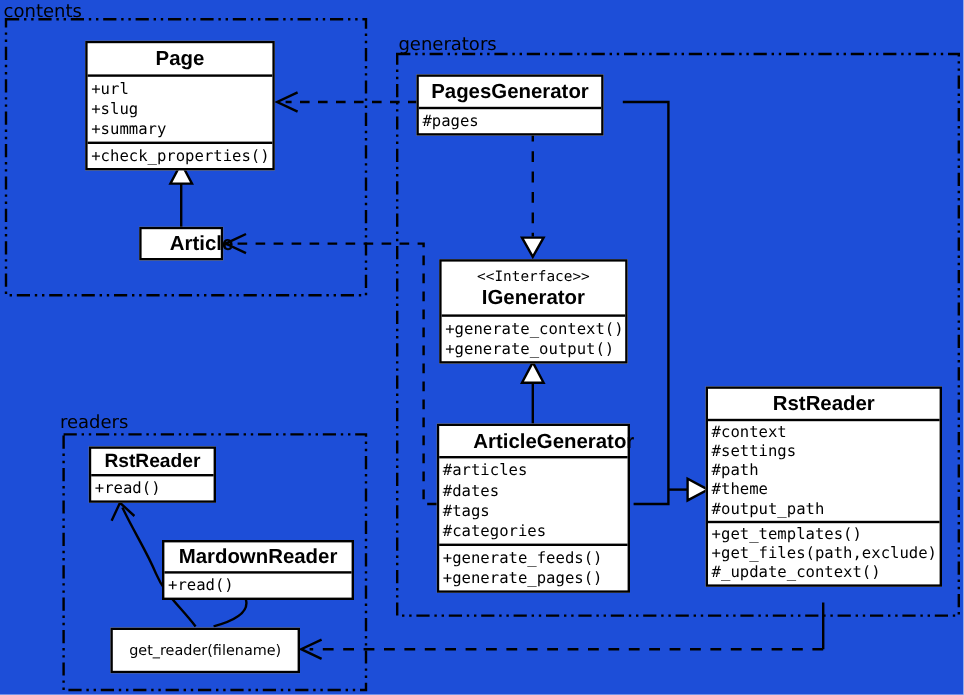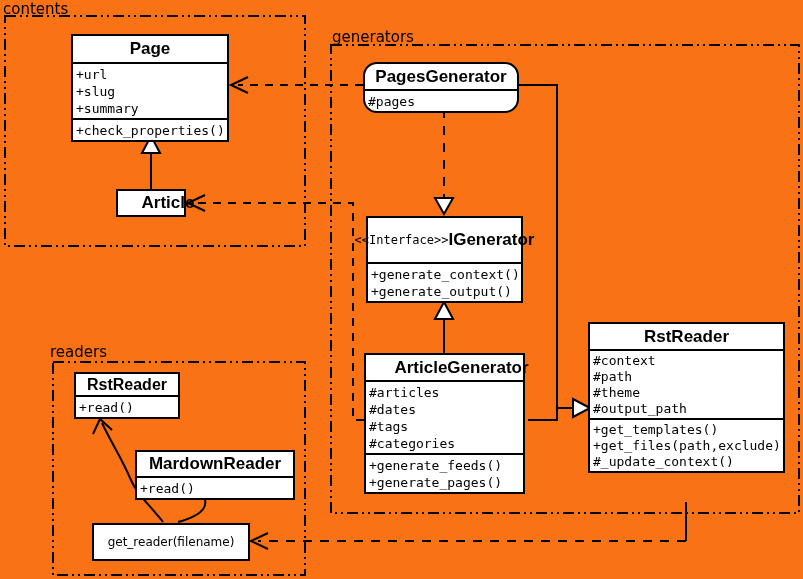--- a/index.html
+++ b/index.html
@@ -1,16 +1,16 @@
 <!DOCTYPE html>
 <html><head>
 <meta charset="utf-8">
 <style>
   html,body{margin:0;padding:0;background:#ffffff;}
-  #canvas{position:relative;width:803px;height:579px;background:#f97316;overflow:hidden;
+  #canvas{position:relative;width:803px;height:579px;background:#1d4ed8;overflow:hidden;
           font-family:"DejaVu Sans",sans-serif;color:#000;}
   #wires{position:absolute;left:0;top:0;z-index:0;}
   .pkg-label{position:absolute;z-index:2;font-size:15px;line-height:16px;color:#000;}
   .uml-class{position:absolute;z-index:1;background:#fff;border:2px solid #000;box-sizing:border-box;}
   .uml-title{font-family:"Liberation Sans",sans-serif;font-weight:bold;font-size:17px;
              display:flex;align-items:center;justify-content:center;box-sizing:border-box;}
   .uml-stereo{font-family:"DejaVu Sans Mono",monospace;font-weight:normal;font-size:12px;
               text-align:center;line-height:15px;}
   .uml-section{border-top:2px solid #000;padding:2px 3px 1px 3px;box-sizing:border-box;}
   .uml-member{font-family:"DejaVu Sans Mono",monospace;font-size:13px;line-height:17px;white-space:pre;}
@@ -81,29 +81,29 @@
     </div>
     <div class="uml-section">
       <div class="uml-member">+check_properties()</div>
     </div>
   </div>
 
   <div class="uml-class" style="left:116px;top:189px;width:70px;height:28px;padding-left:34px;">
     <div class="uml-title" style="height:24px;">Article</div>
   </div>
 
-  <div class="uml-class" style="left:363px;top:62px;width:156px;border-radius:14px;">
+  <div class="uml-class" style="left:347px;top:62px;width:156px;">
     <div class="uml-title" style="height:25px;">PagesGenerator</div>
     <div class="uml-section">
       <div class="uml-member">#pages</div>
     </div>
   </div>
 
   <div class="uml-class" style="left:366px;top:216px;width:157px;">
-    <div class="uml-title" style="height:44px;flex-direction:row;">
+    <div class="uml-title" style="height:44px;flex-direction:column;">
       <div class="uml-stereo">&lt;&lt;Interface&gt;&gt;</div>
       <div>IGenerator</div>
     </div>
     <div class="uml-section">
       <div class="uml-member">+generate_context()</div>
       <div class="uml-member">+generate_output()</div>
     </div>
   </div>
 
   <div class="uml-class" style="left:364px;top:353px;width:161px;">
@@ -117,20 +117,21 @@
     <div class="uml-section">
       <div class="uml-member">+generate_feeds()</div>
       <div class="uml-member">+generate_pages()</div>
     </div>
   </div>
 
   <div class="uml-class tight" style="left:588px;top:322px;width:197px;">
     <div class="uml-title" style="height:25px;">RstReader</div>
     <div class="uml-section">
       <div class="uml-member">#context</div>
+      <div class="uml-member">#settings</div>
       <div class="uml-member">#path</div>
       <div class="uml-member">#theme</div>
       <div class="uml-member">#output_path</div>
     </div>
     <div class="uml-section">
       <div class="uml-member">+get_templates()</div>
       <div class="uml-member">+get_files(path,exclude)</div>
       <div class="uml-member">#_update_context()</div>
     </div>
   </div>

